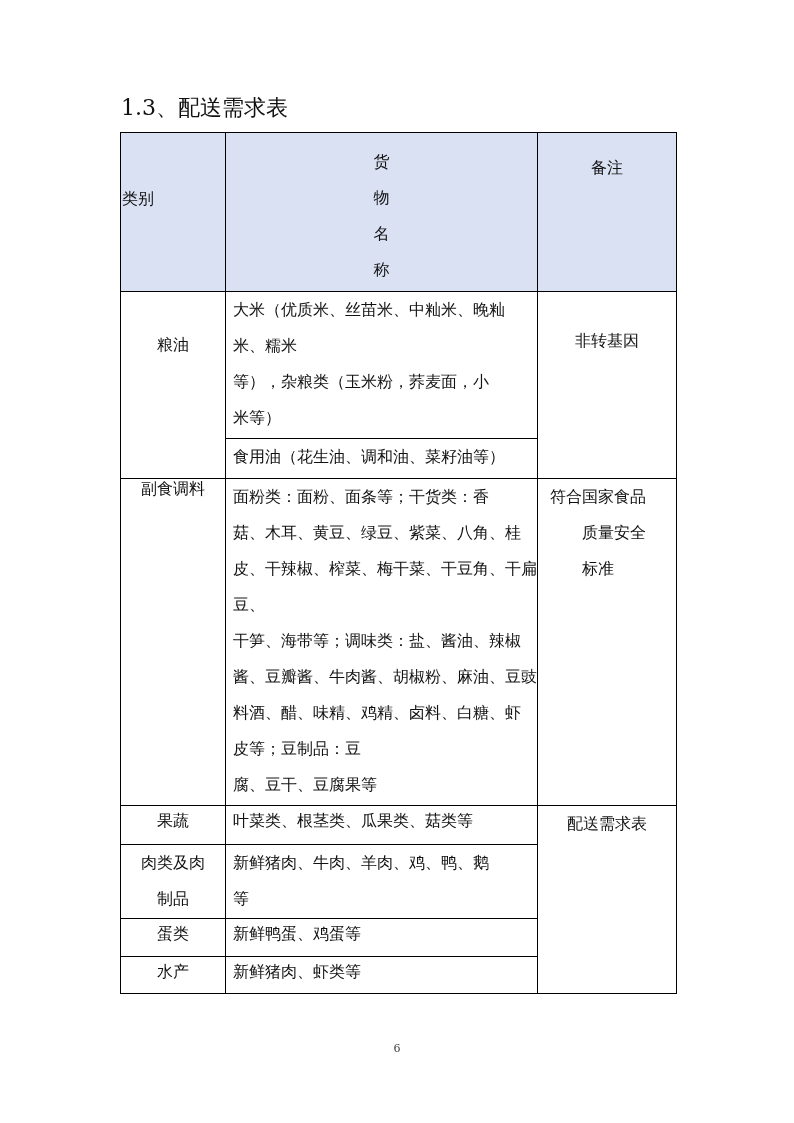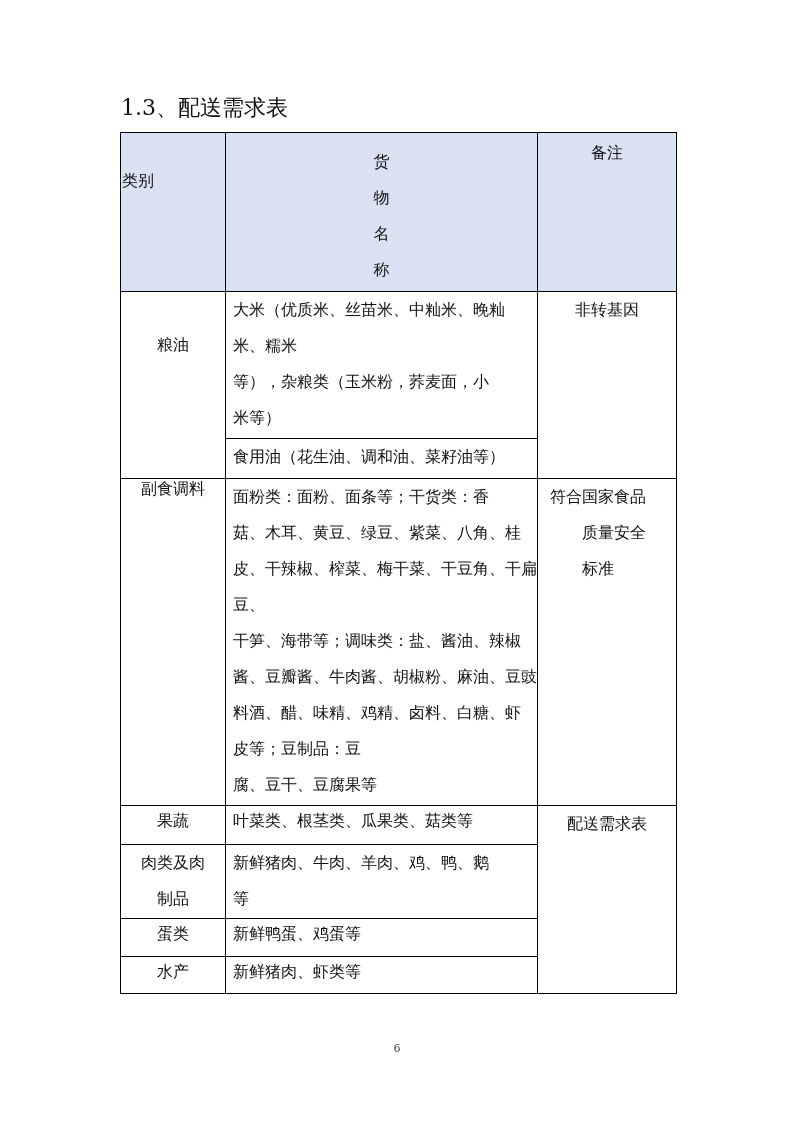--- a/index.html
+++ b/index.html
@@ -45,41 +45,41 @@
   col.c3 { width: 139px; }
   .hdr {
     background: #dae1f3;
   }
   .hdr-cat {
     height: 158px;
     vertical-align: top;
   }
   .hdr-cat span {
     display: block;
-    padding-top: 38px;
+    padding-top: 56px;
     text-align: left;
     padding-left: 1px;
   }
   .hdr-name {
     text-align: center;
   }
   .hdr-name .vchars {
     display: block;
     padding-top: 11px;
     line-height: 36px;
   }
   .hdr-name .vchars span {
     display: block;
   }
   .hdr-note {
     text-align: center;
   }
   .hdr-note span {
     display: block;
-    padding-top: 10px;
+    padding-top: 25px;
   }
   .cat {
     text-align: center;
     vertical-align: middle;
   }
   .content {
     line-height: 36px;
     padding-left: 7px !important;
     white-space: nowrap;
     overflow: hidden;
@@ -98,20 +98,21 @@
   }
   .cat-grain span {
     display: block;
     padding-top: 43px;
   }
   .note-grain {
     vertical-align: top !important;
   }
   .note-grain span {
     display: block;
+    padding-top: 31px;
   }
   .note-aux span {
     display: block;
     text-align: left;
     padding-left: 12px;
   }
   .note-aux span.first {
     padding-left: 12px;
   }
   .note-aux span.ind {

